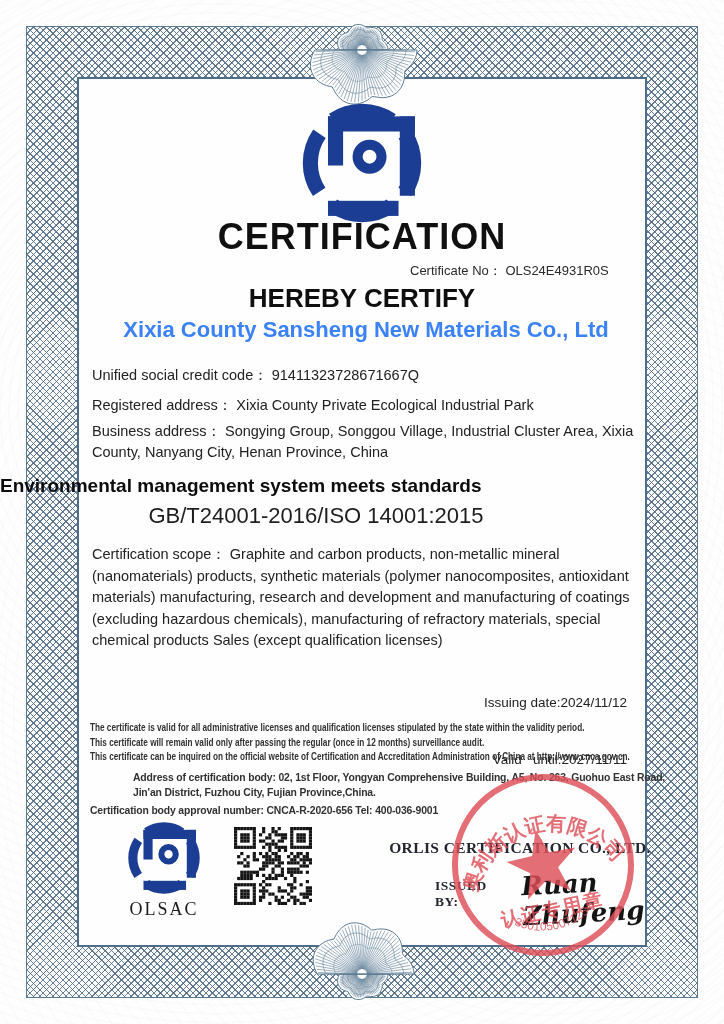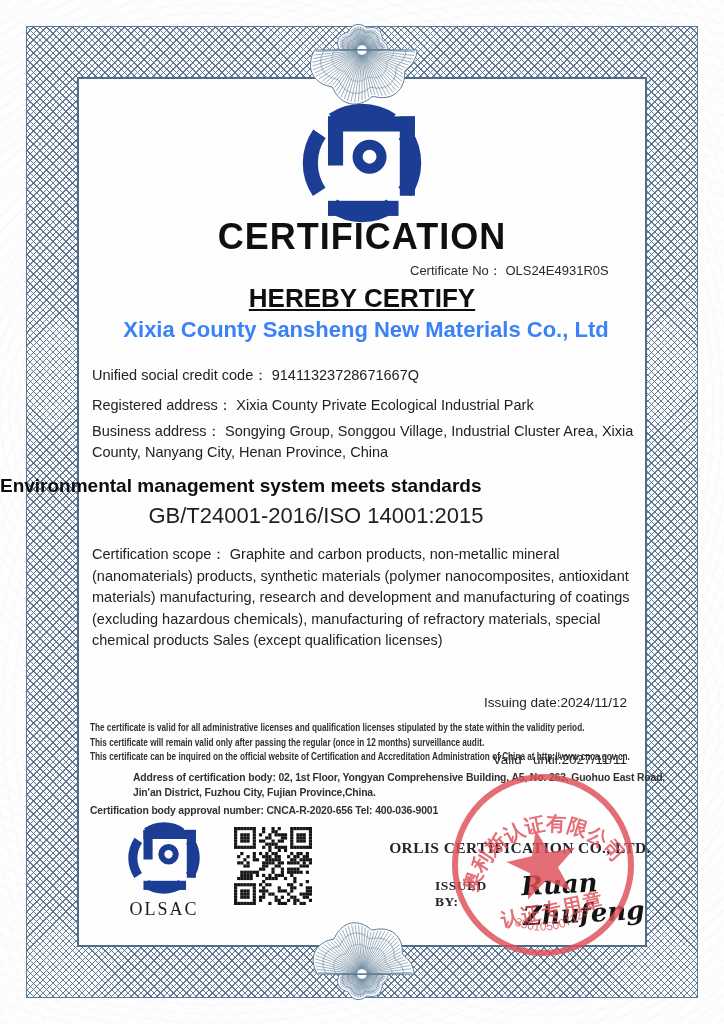--- a/index.html
+++ b/index.html
@@ -28,21 +28,21 @@
   }
   .rosette{position:absolute;left:272px;width:180px;pointer-events:none;}
   .rosette.top{top:22px;height:90px;}
   .rosette.bottom{top:915px;height:102px;}
   
   .logo-main{position:absolute;left:299px;top:100px;width:126px;height:126px;}
   .title{position:absolute;left:0;top:216px;width:724px;text-align:center;
     font-size:36px;font-weight:bold;letter-spacing:1px;color:#101010;}
   .cert-no{position:absolute;left:410px;top:262px;font-size:13px;color:#2a2a2a;}
   .hereby{position:absolute;left:0;top:283px;width:724px;text-align:center;
-    font-size:26px;font-weight:bold;color:#0f0f0f;text-decoration:underline;}
+    font-size:26px;font-weight:bold;color:#0f0f0f;}
   .company{position:absolute;left:4px;top:317px;width:724px;text-align:center;
     font-size:22px;font-weight:bold;color:#3b82f6;}
   
   .detail{position:absolute;left:92px;width:548px;font-size:14.5px;line-height:21px;color:#222;}
   .d-credit{top:365px;}
   .d-reg{top:395px;}
   .d-biz{top:421px;}
   
   .std-heading{position:absolute;left:0;top:475px;width:724px;
     font-size:19px;font-weight:bold;color:#0d0d0d;}

